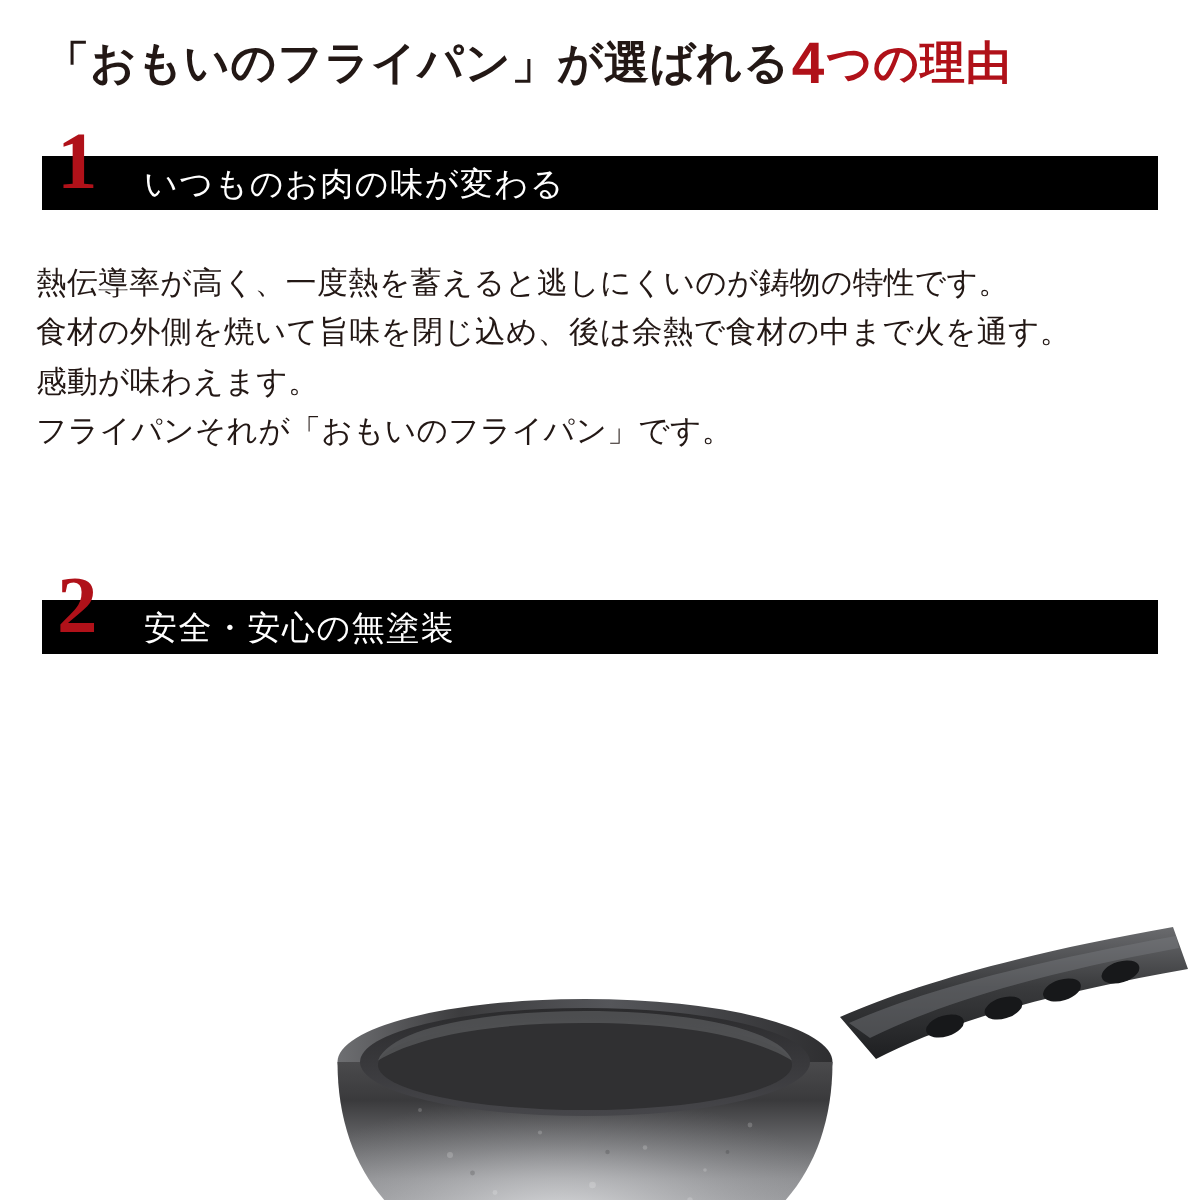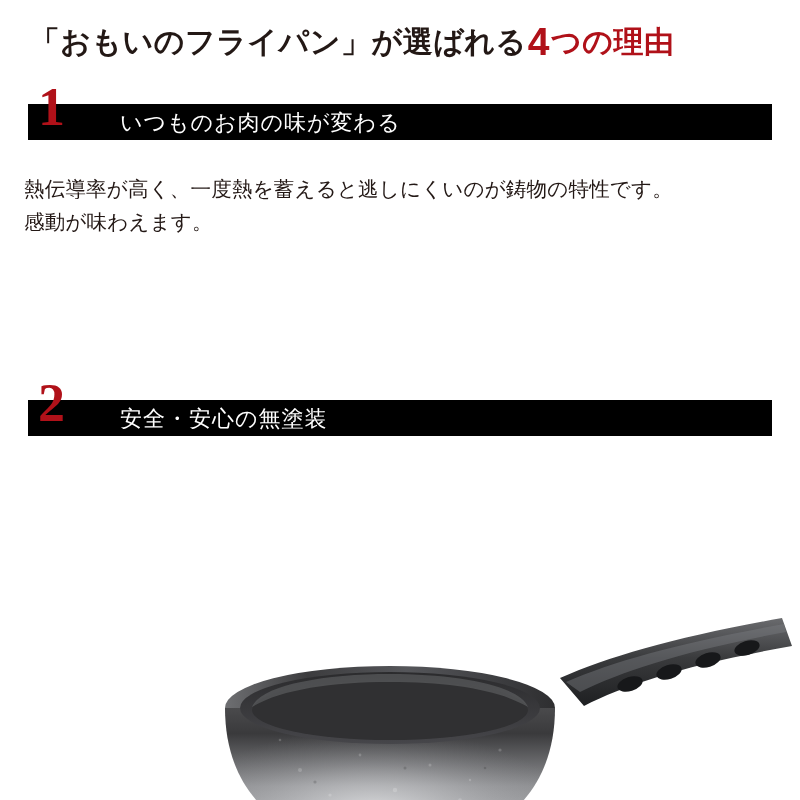--- a/index.html
+++ b/index.html
@@ -71,21 +71,20 @@
     font-family: "Liberation Serif", "DejaVu Serif", serif;
   }
   .banner-text {
     position: absolute;
     left: 68px;
     top: 4px;
     font-size: 22px;
     color: #ffffff;
     letter-spacing: 1px;
     white-space: nowrap;
-    margin-left: 24px;
   }
 
   
   .body-copy {
     margin-left: 24px;
     margin-top: 32px;
     width: 756px;
     font-size: 20.5px;
     line-height: 33px;
     color: #231815;
@@ -120,21 +119,23 @@
     <span>「おもいのフライパン」が選ばれる</span><span class="accent">4</span><span class="accent-small">つの理由</span>
   </div>
 
   <div class="section" style="top:104px;">
     <div class="banner">
       <span class="banner-num">1</span>
       <span class="banner-text">いつものお肉の味が変わる</span>
     </div>
     <div class="body-copy">
       <p>熱伝導率が高く、一度熱を蓄えると逃しにくいのが鋳物の特性です。</p>
+      <p>食材の外側を焼いて旨味を閉じ込め、後は余熱で食材の中まで火を通す。</p>
       <p>感動が味わえます。</p>
+      <p>フライパンそれが「おもいのフライパン」です。</p>
     </div>
   </div>
 
   <div class="section" style="top:400px;">
     <div class="banner">
       <span class="banner-num">2</span>
       <span class="banner-text">安全・安心の無塗装</span>
     </div>
   </div>
 

